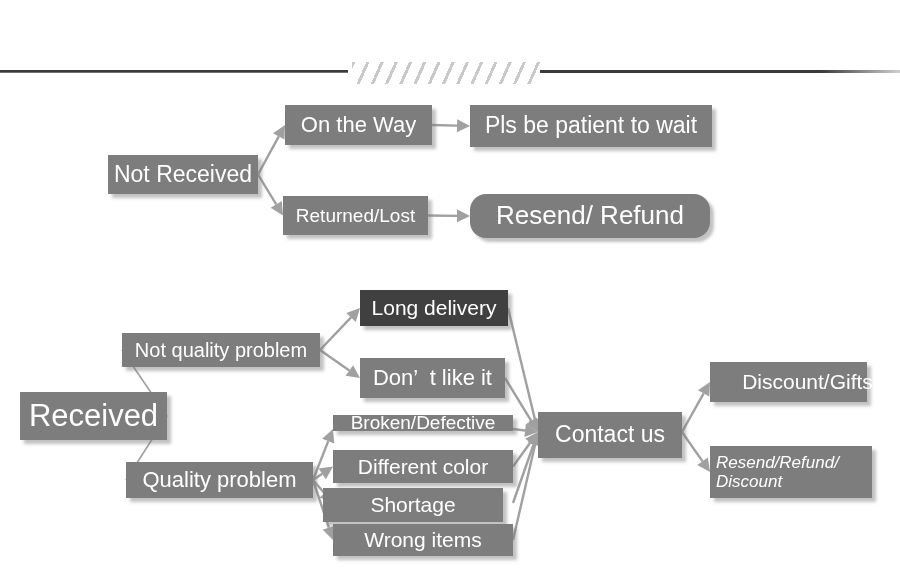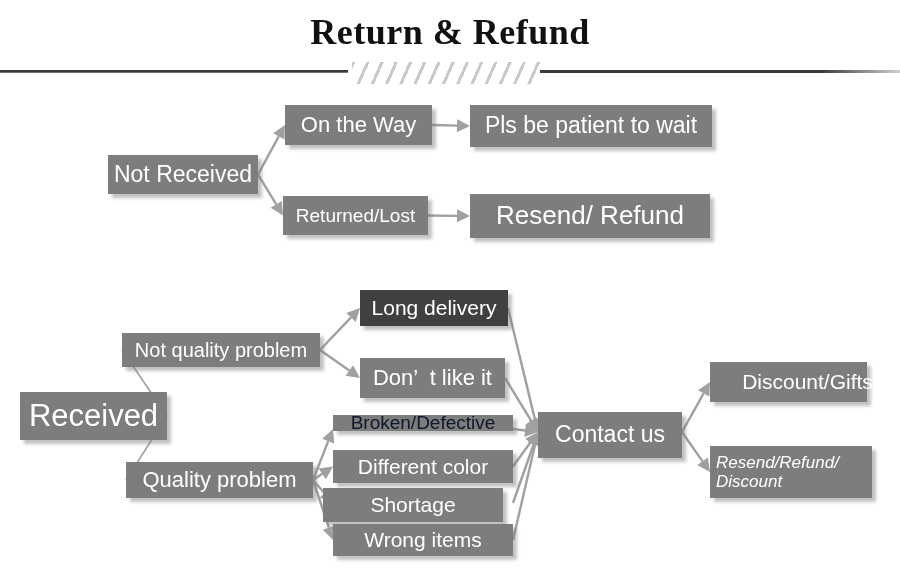--- a/index.html
+++ b/index.html
@@ -85,21 +85,20 @@
     left: 0; top: 0;
     width: 900px; height: 578px;
     pointer-events: none;
   }
 </style>
 </head>
 <body>
 
 <div id="page">
 
-  <div id="header-title">Return &amp; Refund</div>
 
   <div id="divider">
     <div class="rule left"></div>
     <div id="hatch"></div>
     <div class="rule right-tail"></div>
   </div>
 
   <svg id="connectors" viewBox="0 0 900 578" xmlns="http://www.w3.org/2000/svg">
       <g>
         <line x1="258" y1="174.5" x2="278.77492230115257" y2="136.412642447887" stroke="#a0a0a0" stroke-width="2.4"></line>
@@ -179,27 +178,27 @@
         <line x1="682" y1="432" x2="702.5449895232767" y2="461.3499850332525" stroke="#a0a0a0" stroke-width="2.4"></line>
         <polygon points="710,472 697.219982039903,465.0774902716141 707.8699970066505,457.62247979489086" fill="#a0a0a0"></polygon>
       </g>
     </svg>
 
   <div id="nodes-layer">
       <div class="node" style="left: 108px; top: 155px; width: 150px; height: 39px; font-size: 23px; background: rgb(125, 125, 125); color: rgb(255, 255, 255);"><span>Not Received</span></div>
       <div class="node" style="left: 285px; top: 105px; width: 147px; height: 40px; font-size: 22px; background: rgb(125, 125, 125); color: rgb(255, 255, 255);"><span>On the Way</span></div>
       <div class="node" style="left: 470px; top: 105px; width: 242px; height: 42px; font-size: 23px; background: rgb(125, 125, 125); color: rgb(255, 255, 255);"><span>Pls be patient to wait</span></div>
       <div class="node" style="left: 283px; top: 196px; width: 145px; height: 39px; font-size: 19px; background: rgb(125, 125, 125); color: rgb(255, 255, 255);"><span>Returned/Lost</span></div>
-      <div class="node" style="left: 470px; top: 194px; width: 240px; height: 44px; font-size: 26px; background: rgb(125, 125, 125); color: rgb(255, 255, 255);"><span>Resend/ Refund</span></div>
+      <div class="node" style="left: 470px; top: 194px; width: 240px; height: 44px; font-size: 26px; background: rgb(125, 125, 125); color: rgb(255, 255, 255); border-radius: 16px;"><span>Resend/ Refund</span></div>
       <div class="node" style="left: 20px; top: 392px; width: 147px; height: 48px; font-size: 31px; background: rgb(125, 125, 125); color: rgb(255, 255, 255);"><span>Received</span></div>
       <div class="node" style="left: 122px; top: 333px; width: 198px; height: 34px; font-size: 20px; background: rgb(125, 125, 125); color: rgb(255, 255, 255);"><span>Not quality problem</span></div>
       <div class="node" style="left: 126px; top: 462px; width: 187px; height: 36px; font-size: 22px; background: rgb(125, 125, 125); color: rgb(255, 255, 255);"><span>Quality problem</span></div>
       <div class="node" style="left: 360px; top: 290px; width: 148px; height: 36px; font-size: 21px; background: #404040; color: rgb(255, 255, 255);"><span>Long delivery</span></div>
       <div class="node" style="left: 360px; top: 358px; width: 145px; height: 40px; font-size: 22px; background: rgb(125, 125, 125); color: rgb(255, 255, 255);"><span>Don’  t like it</span></div>
-      <div class="node" style="left: 333px; top: 415px; width: 180px; height: 16px; font-size: 19px; background: rgb(125, 125, 125); color: #0f172a;"><span>Broken/Defective</span></div>
+      <div class="node" style="left: 333px; top: 415px; width: 180px; height: 16px; font-size: 19px; background: rgb(125, 125, 125); color: #ffffff;"><span>Broken/Defective</span></div>
       <div class="node" style="left: 333px; top: 450px; width: 180px; height: 33px; font-size: 21px; background: rgb(125, 125, 125); color: rgb(255, 255, 255);"><span>Different color</span></div>
       <div class="node" style="left: 323px; top: 488px; width: 180px; height: 34px; font-size: 21px; background: rgb(125, 125, 125); color: rgb(255, 255, 255);"><span>Shortage</span></div>
       <div class="node" style="left: 333px; top: 524px; width: 180px; height: 32px; font-size: 21px; background: rgb(125, 125, 125); color: rgb(255, 255, 255);"><span>Wrong items</span></div>
       <div class="node" style="left: 538px; top: 412px; width: 144px; height: 46px; font-size: 23px; background: rgb(125, 125, 125); color: rgb(255, 255, 255);"><span>Contact us</span></div>
       <div class="node" style="left: 710px; top: 362px; width: 157px; height: 40px; font-size: 21px; background: rgb(125, 125, 125); color: rgb(255, 255, 255); padding-left: 44px;"><span>Discount/Gifts</span></div>
       <div class="node left-align" style="left: 710px; top: 446px; width: 162px; height: 52px; font-size: 17px; background: rgb(125, 125, 125); color: rgb(255, 255, 255);"><span>Resend/Refund/
 Discount</span></div>
     </div>
 
 </div>

